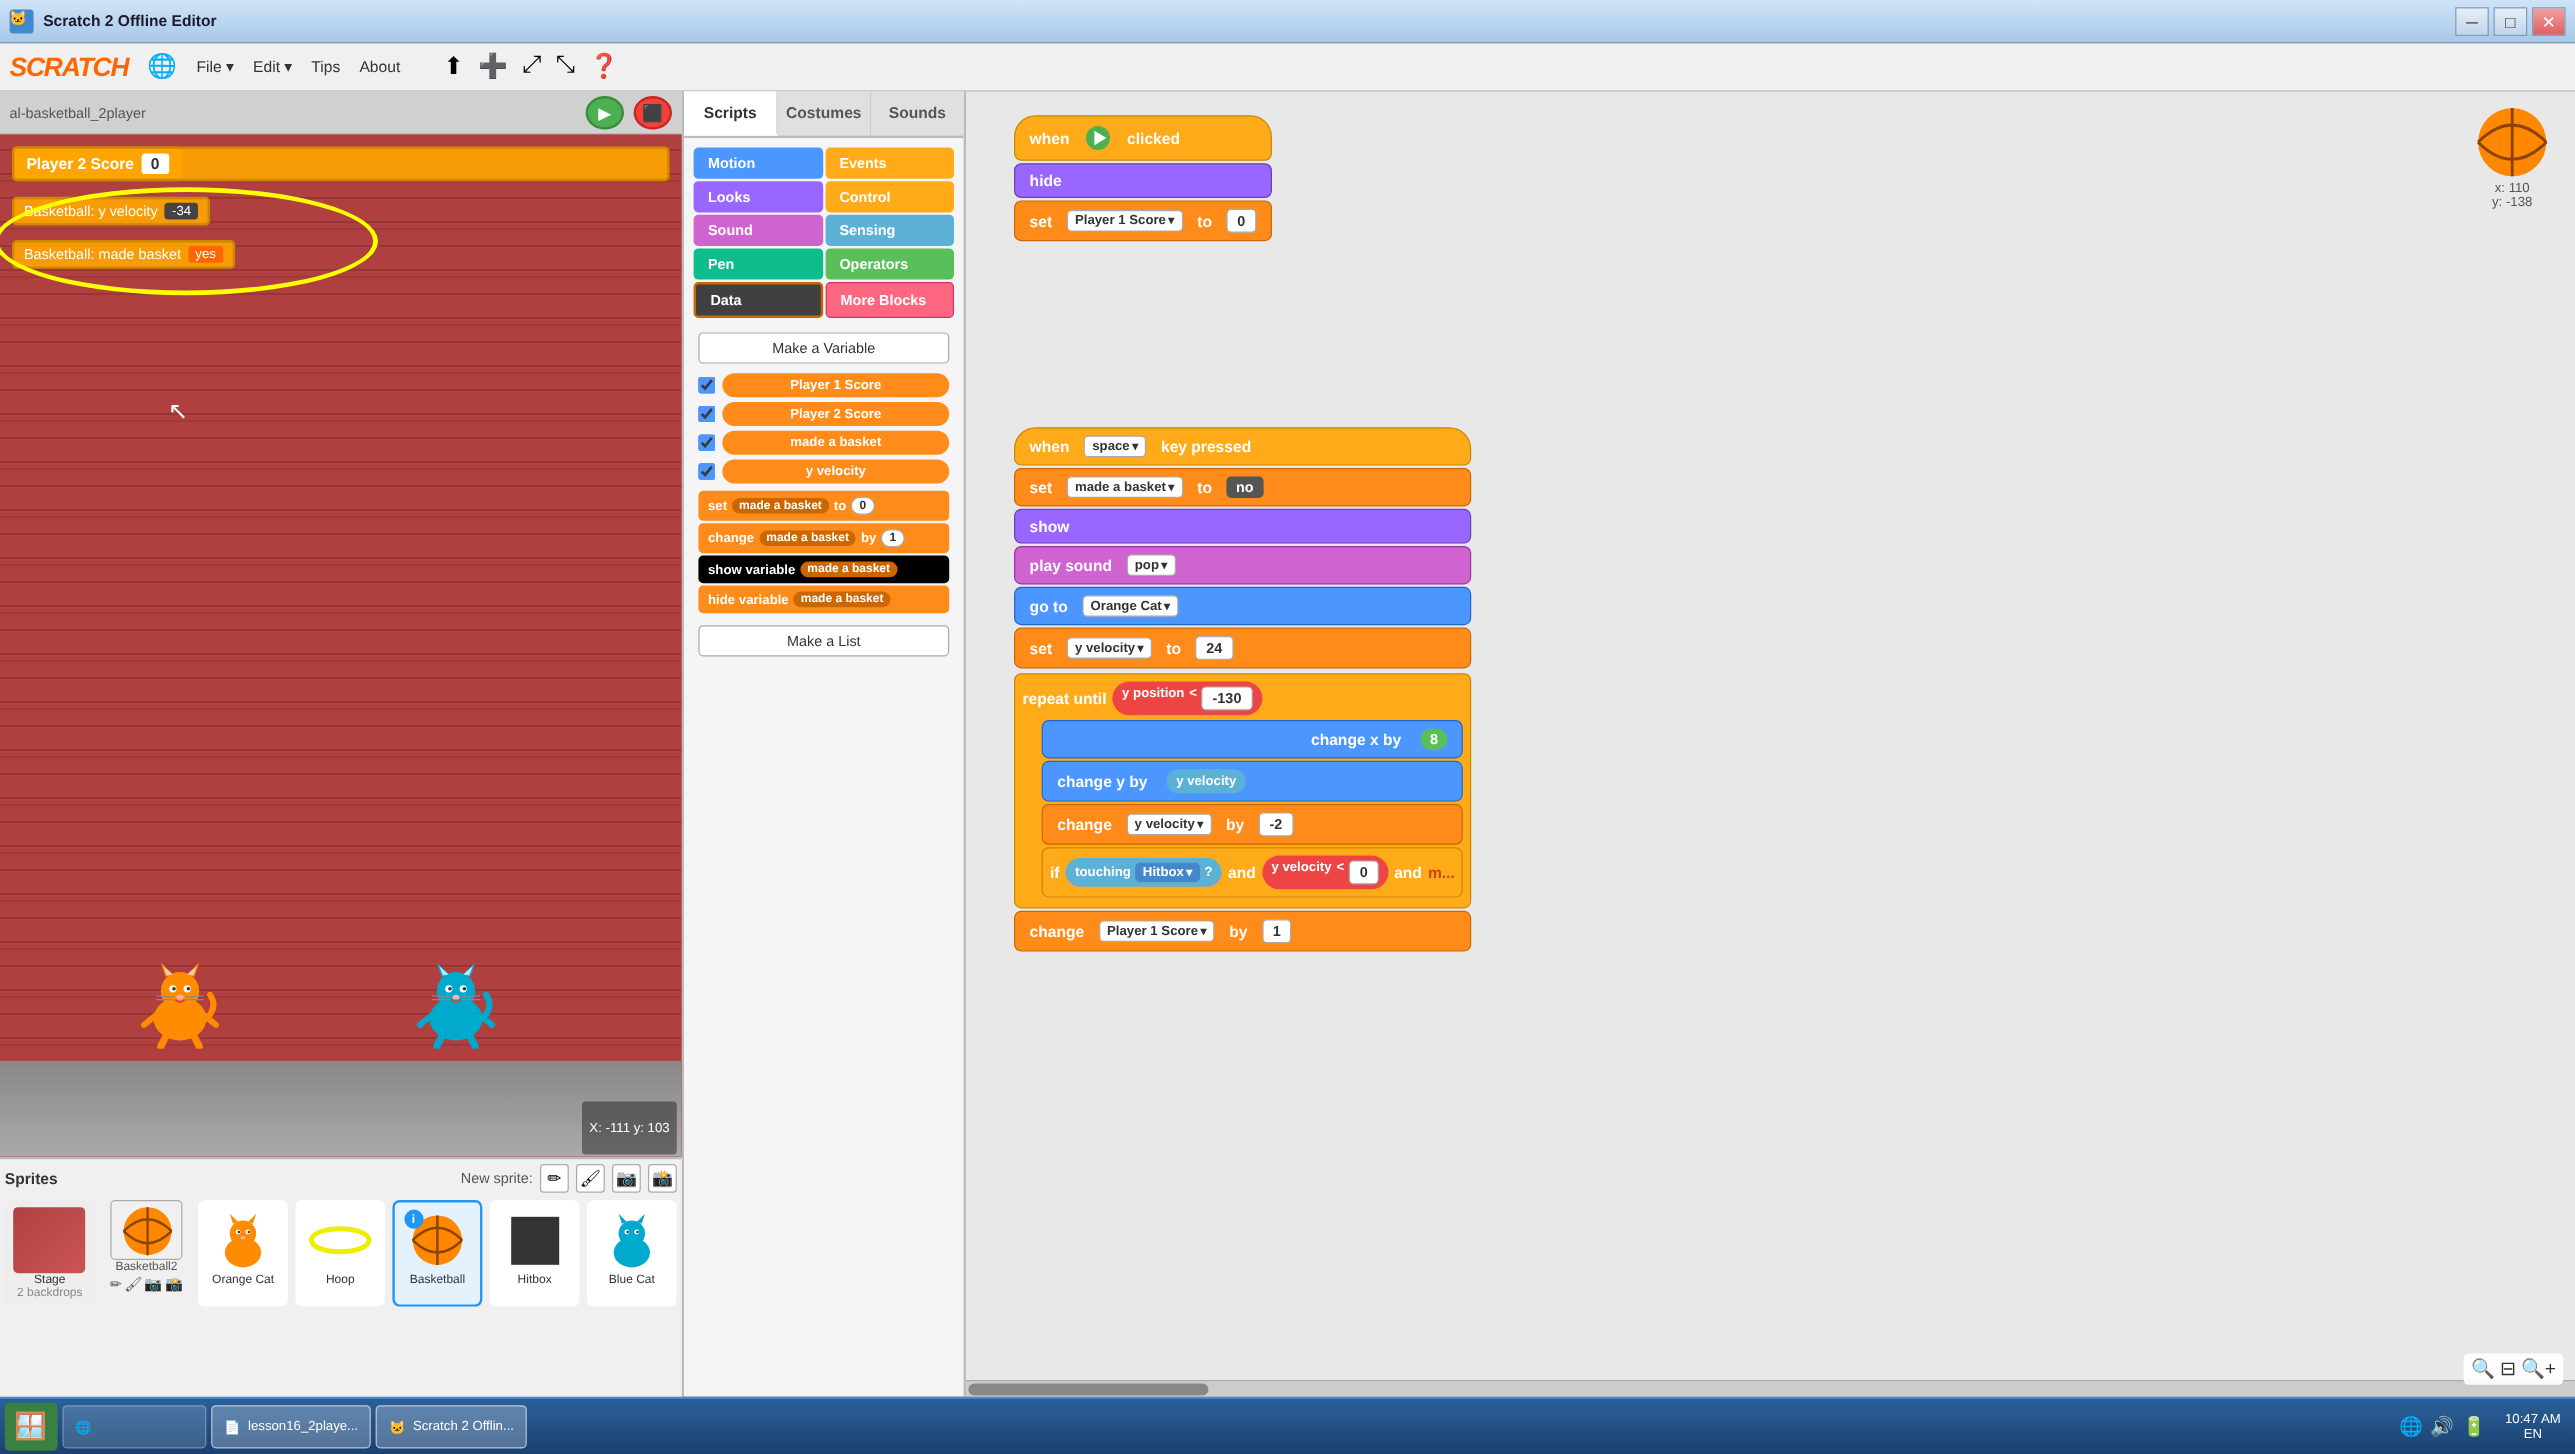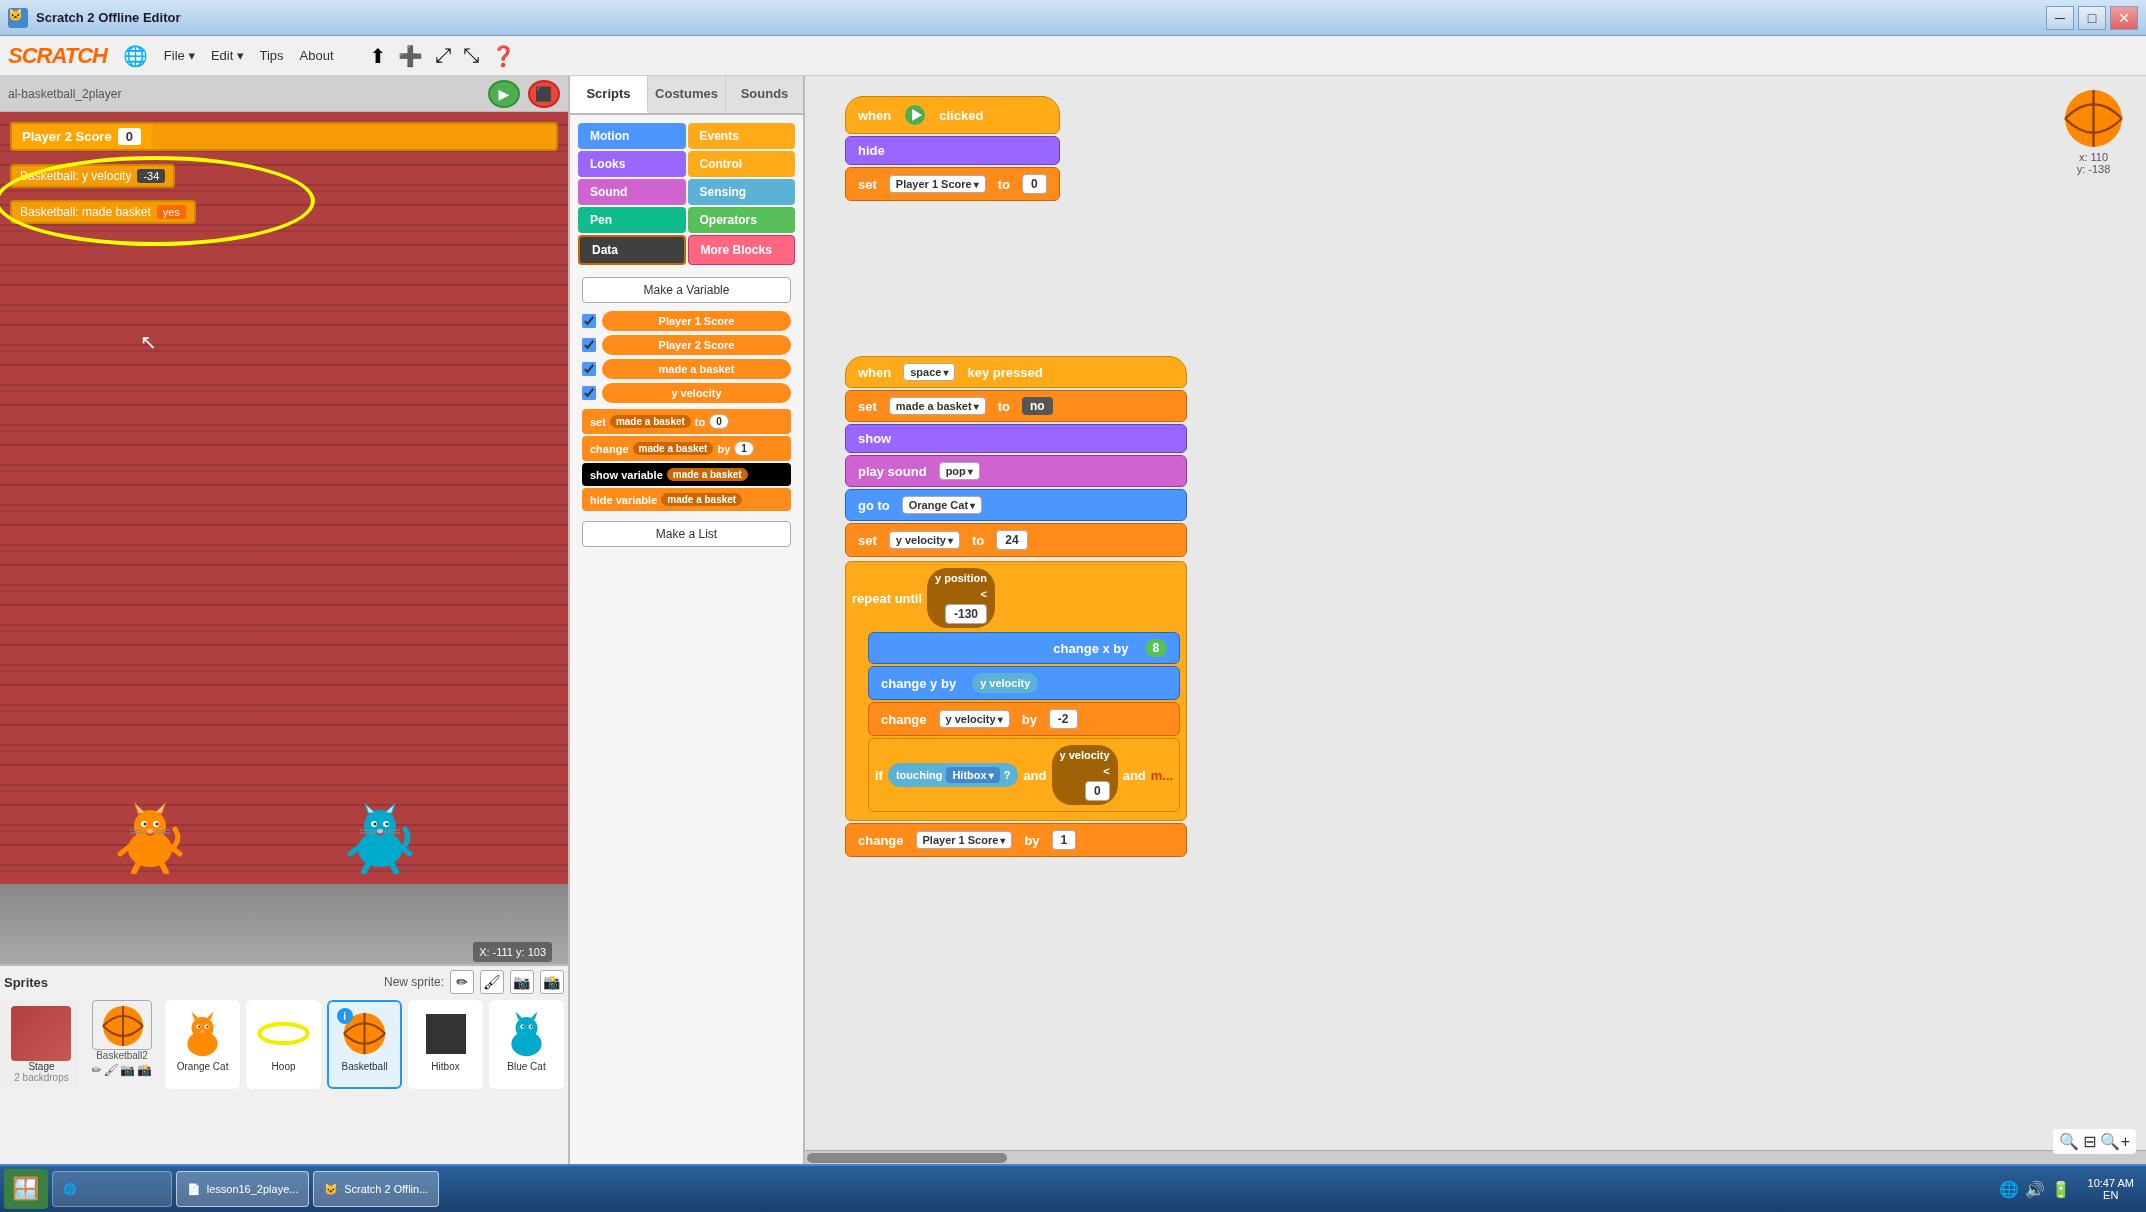--- a/index.html
+++ b/index.html
@@ -102,22 +102,22 @@
     
     .stage-floor {
       position: absolute; bottom: 0; left: 0; right: 0; height: 80px;
       background: linear-gradient(to bottom, #888, #aaa);
     }
 
     .cursor-arrow { position: absolute; top: 218px; left: 140px; font-size: 20px; color: white; z-index: 10; }
 
     
     .stage-coords {
-      position: absolute; bottom: 2px; right: 16px;
-      font-size: 11px; color: #fff; background: rgba(0,0,0,0.4); padding: 4px 6px; border-radius: 3px;
+      position: absolute; bottom: 2px; right: 4px;
+      font-size: 11px; color: #fff; background: rgba(0,0,0,0.4); padding: 16px 6px; border-radius: 3px;
     }
 
     
     .sprites-panel {
       background: #f0f0f0; border-top: 2px solid #bbb; height: 200px;
       padding: 4px;
     }
     .sprites-header { display: flex; align-items: center; justify-content: space-between; margin-bottom: 6px; }
     .sprites-title { font-size: 13px; font-weight: bold; color: #333; }
     .new-sprite-area { display: flex; align-items: center; gap: 6px; font-size: 12px; color: #555; }
@@ -302,23 +302,23 @@
       padding: 6px; margin: 2px 0; cursor: pointer;
     }
     .if-block-header { display: flex; align-items: center; gap: 5px; color: white; font-size: 13px; font-weight: bold; flex-wrap: wrap; }
 
     .condition-block {
       background: #5cb1d6; color: white; padding: 4px 8px;
       border-radius: 20px; font-size: 11px; font-weight: bold;
       display: inline-flex; align-items: center; gap: 4px;
     }
     .condition-green {
-      background: #a16207; color: white; padding: 4px 8px;
+      background: #ef4444; color: white; padding: 4px 8px;
       border-radius: 20px; font-size: 11px; font-weight: bold;
-      display: inline-flex; align-items: flex-end; gap: 4px; flex-direction: column;
+      display: inline-flex; align-items: flex-start; gap: 4px;
     }
 
     .scrollbar-h {
       height: 14px; background: #ccc; border-top: 1px solid #aaa;
       display: flex; align-items: center; padding: 0 2px;
     }
     .scrollbar-thumb {
       height: 10px; background: #888; border-radius: 5px; width: 200px;
     }
 

